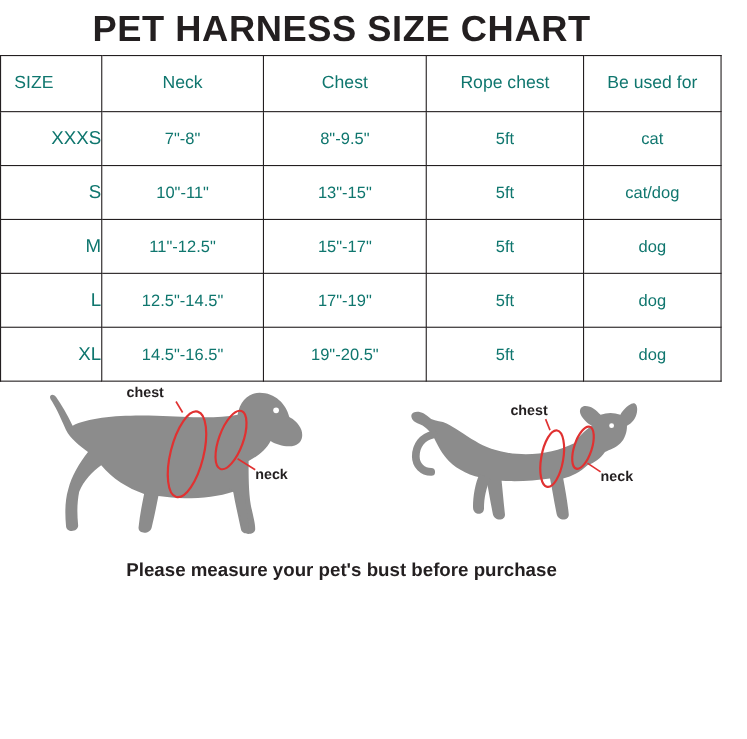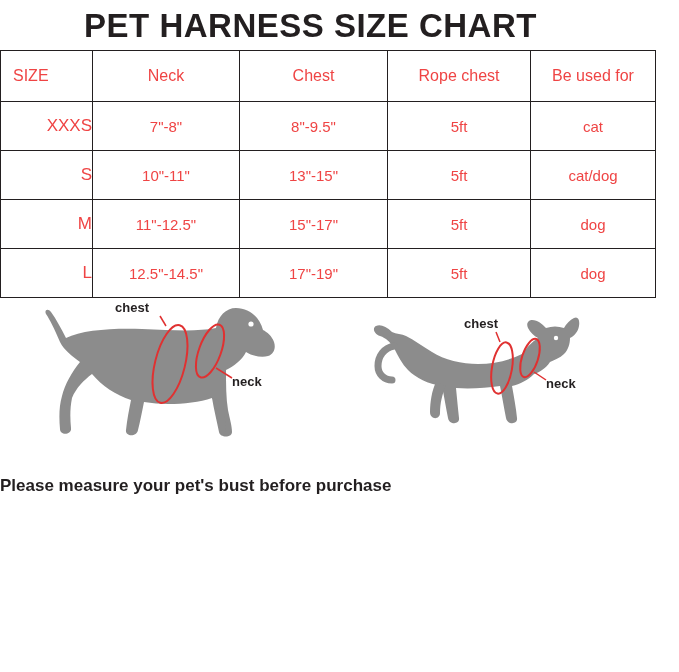--- a/index.html
+++ b/index.html
@@ -33,21 +33,21 @@
     width: 655px;
     margin: 0 auto;
     border-collapse: collapse;
     table-layout: fixed;
   }
   table.size-table td, table.size-table th {
     border: 1px solid #231f20;
     text-align: center;
     vertical-align: middle;
     font-size: 15px;
-    color: #ef4444;
+    color: #0f766e;
     font-weight: normal;
     padding: 0;
     margin-left: 16px;
   }
   table.size-table thead th {
     height: 50px;
     font-size: 16px;
   }
   table.size-table thead th.size-col {
     text-align: left;
@@ -81,25 +81,25 @@
   .fig-dog { left: 20px; }
   .fig-cat { left: 370px; }
   .label-text {
     position: absolute;
     font-size: 13px;
     font-weight: bold;
     color: #231f20;
     white-space: nowrap;
   }
   .footer-note {
-    text-align: left;
+    text-align: center;
     font-size: 17px;
     font-weight: bold;
     color: #231f20;
-    margin-top: 18px;
+    margin-top: 2px;
   }
 </style>
 </head>
 <body>
 
 <div class="page">
 
   <div class="title">PET HARNESS SIZE CHART</div>
 
   <table class="size-table">
@@ -138,20 +138,27 @@
         <td class="size-cell">M</td>
         <td>11"-12.5"</td>
         <td>15"-17"</td>
         <td>5ft</td>
         <td>dog</td>
       </tr>
       <tr>
         <td class="size-cell">L</td>
         <td>12.5"-14.5"</td>
         <td>17"-19"</td>
+        <td>5ft</td>
+        <td>dog</td>
+      </tr>
+      <tr>
+        <td class="size-cell">XL</td>
+        <td>14.5"-16.5"</td>
+        <td>19"-20.5"</td>
         <td>5ft</td>
         <td>dog</td>
       </tr>
     </tbody>
   </table>
 
   <div class="figures">
 
     <div class="figure fig-dog">
       <svg width="290" height="150" viewBox="0 0 290 150">

